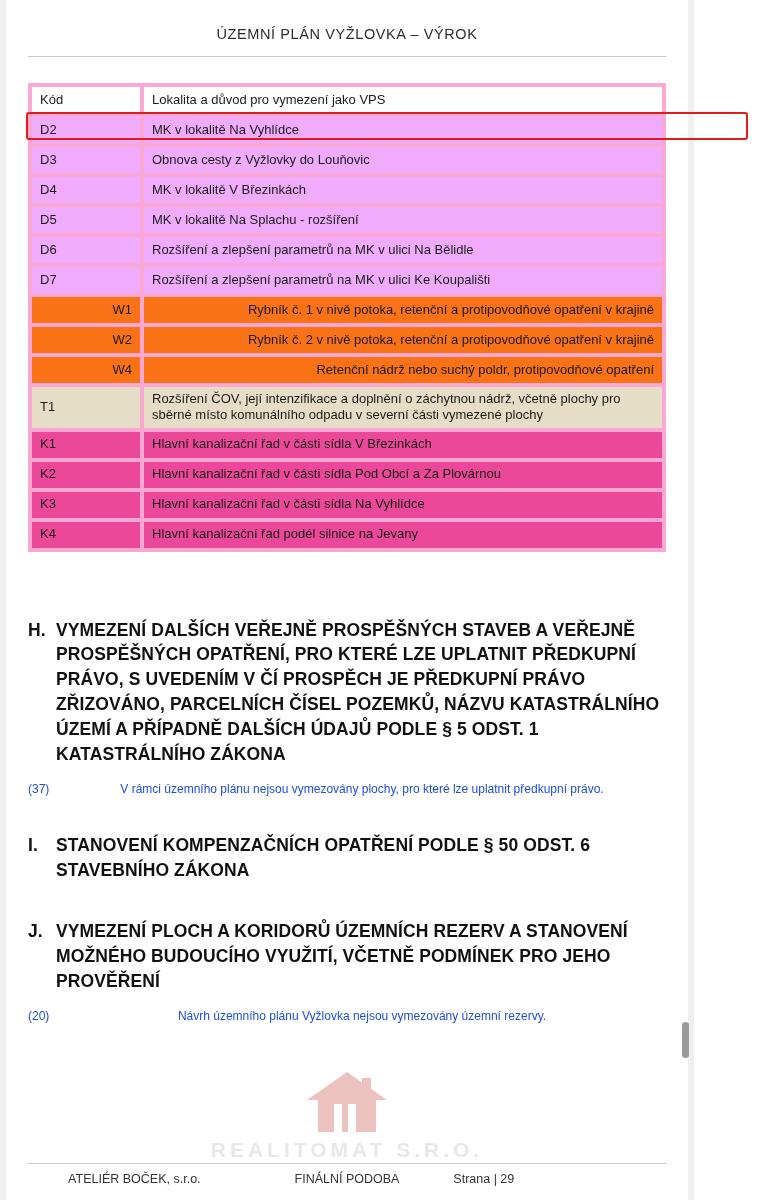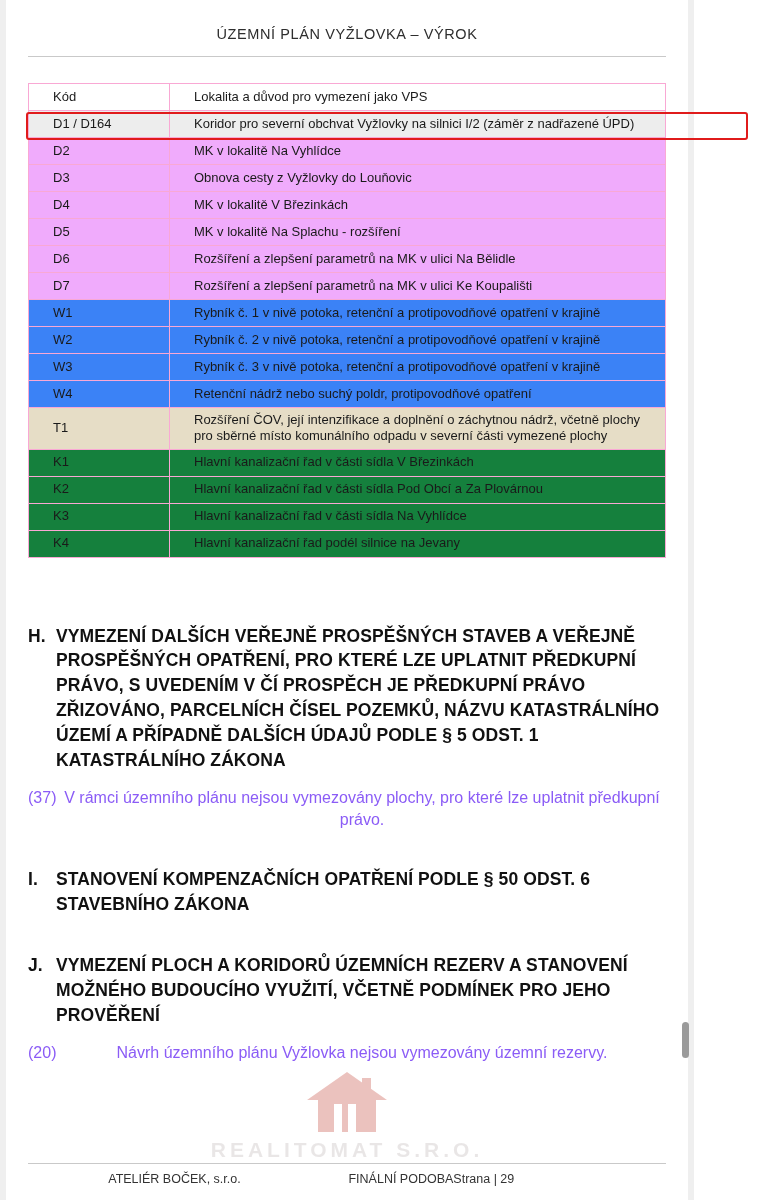--- a/index.html
+++ b/index.html
@@ -41,43 +41,44 @@
     margin: 26px 28px 0 28px;
     position: relative;
   }
   table.vps {
     border-collapse: collapse;
     width: 100%;
     table-layout: fixed;
     font-size: 13px;
   }
   table.vps td {
-    border: 1px solid #f9a8d4;
-    padding: 4px 24px;
+    border: 4px solid #f9a8d4;
+    padding: 4px 8px;
     height: 18px;
     vertical-align: middle;
     line-height: 1.25;
   }
   table.vps td.code {
     width: 92px;
   }
   tr.head td {
     background: #ffffff;
   }
   tr.grey td {
     background: #f0abfc;
   }
   tr.blue td {
-    background: #3b82f6;
+    background: #f97316;
+    text-align: right;
   }
   tr.tan td {
     background: #e6ddc6;
   }
   tr.khaki td {
-    background: #15803d;
+    background: #ec4899;
   }
   tr.highlight td {
     background: #ededed;
   }
   .hl-box {
     position: absolute;
     border: 2px solid #e01b1b;
     border-radius: 3px;
     pointer-events: none;
     box-sizing: border-box;
@@ -99,22 +100,22 @@
   }
   .section-heading .letter {
     width: 28px;
     flex: 0 0 28px;
   }
   .section-heading .htext {
     flex: 1 1 auto;
   }
   .para {
     display: flex;
-    font-size: 16px;
-    color: #8b5cf6;
+    font-size: 12px;
+    color: #1d4ed8;
     margin-top: 14px;
     line-height: 1.4;
   }
   .para .num {
     flex: 0 0 30px;
   }
   .para .ptext {
     flex: 1 1 auto;
     text-align: center;
   }
@@ -129,22 +130,22 @@
   }
   .footer-rule {
     border-top: 1px solid #c9c9c9;
     margin-bottom: 8px;
   }
   .footer-row {
     display: flex;
     font-size: 12.5px;
     color: #333;
   }
-  .footer-left { flex: 1 1 0; text-align: right; }
-  .footer-center { flex: 1 1 0; text-align: right; }
+  .footer-left { flex: 1 1 0; text-align: center; }
+  .footer-center { flex: 1 1 0; text-align: center; }
   .footer-right { flex: 1 1 0; text-align: left; }
   
   .watermark {
     position: absolute;
     left: 0;
     right: 0;
     bottom: 38px;
     text-align: center;
     pointer-events: none;
     opacity: 0.30;
@@ -195,24 +196,20 @@
   </div>
   <div class="header-rule"></div>
 
   <div class="table-wrap">
     <table class="vps">
       <tbody>
         <tr class="head">
           <td class="code">Kód</td>
           <td>Lokalita a důvod pro vymezení jako VPS</td>
         </tr>
-        <tr class="grey highlight">
-          <td class="code">D1 / D164</td>
-          <td>Koridor pro severní obchvat Vyžlovky na silnici I/2 (záměr z nadřazené ÚPD)</td>
-        </tr>
         <tr class="grey">
           <td class="code">D2</td>
           <td>MK v lokalitě Na Vyhlídce</td>
         </tr>
         <tr class="grey">
           <td class="code">D3</td>
           <td>Obnova cesty z Vyžlovky do Louňovic</td>
         </tr>
         <tr class="grey">
           <td class="code">D4</td>
@@ -230,24 +227,20 @@
           <td class="code">D7</td>
           <td>Rozšíření a zlepšení parametrů na MK v ulici Ke Koupališti</td>
         </tr>
         <tr class="blue">
           <td class="code">W1</td>
           <td>Rybník č. 1 v nivě potoka, retenční a protipovodňové opatření v krajině</td>
         </tr>
         <tr class="blue">
           <td class="code">W2</td>
           <td>Rybník č. 2 v nivě potoka, retenční a protipovodňové opatření v krajině</td>
-        </tr>
-        <tr class="blue">
-          <td class="code">W3</td>
-          <td>Rybník č. 3 v nivě potoka, retenční a protipovodňové opatření v krajině</td>
         </tr>
         <tr class="blue">
           <td class="code">W4</td>
           <td>Retenční nádrž nebo suchý poldr, protipovodňové opatření</td>
         </tr>
         <tr class="tan">
           <td class="code">T1</td>
           <td>Rozšíření ČOV, její intenzifikace a doplnění o záchytnou nádrž, včetně plochy pro sběrné místo komunálního odpadu v severní části vymezené plochy</td>
         </tr>
         <tr class="khaki">

